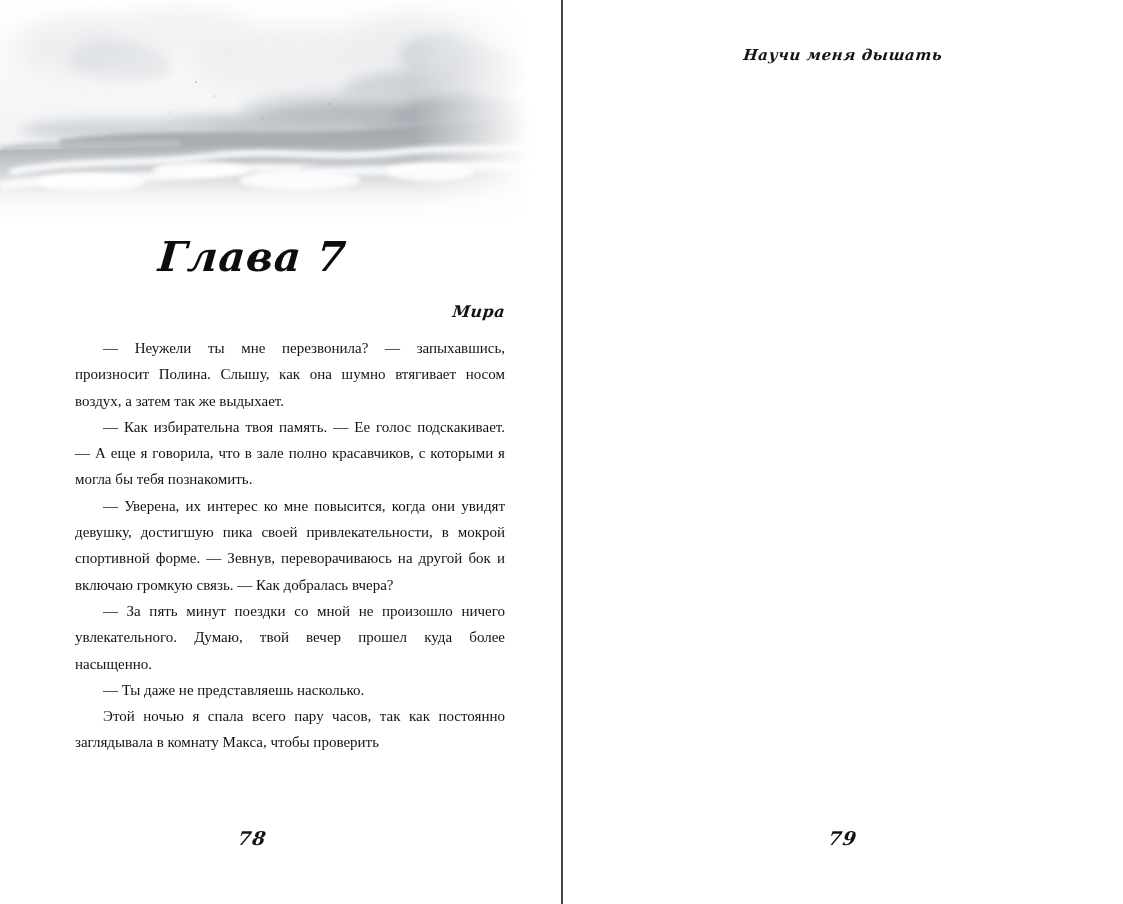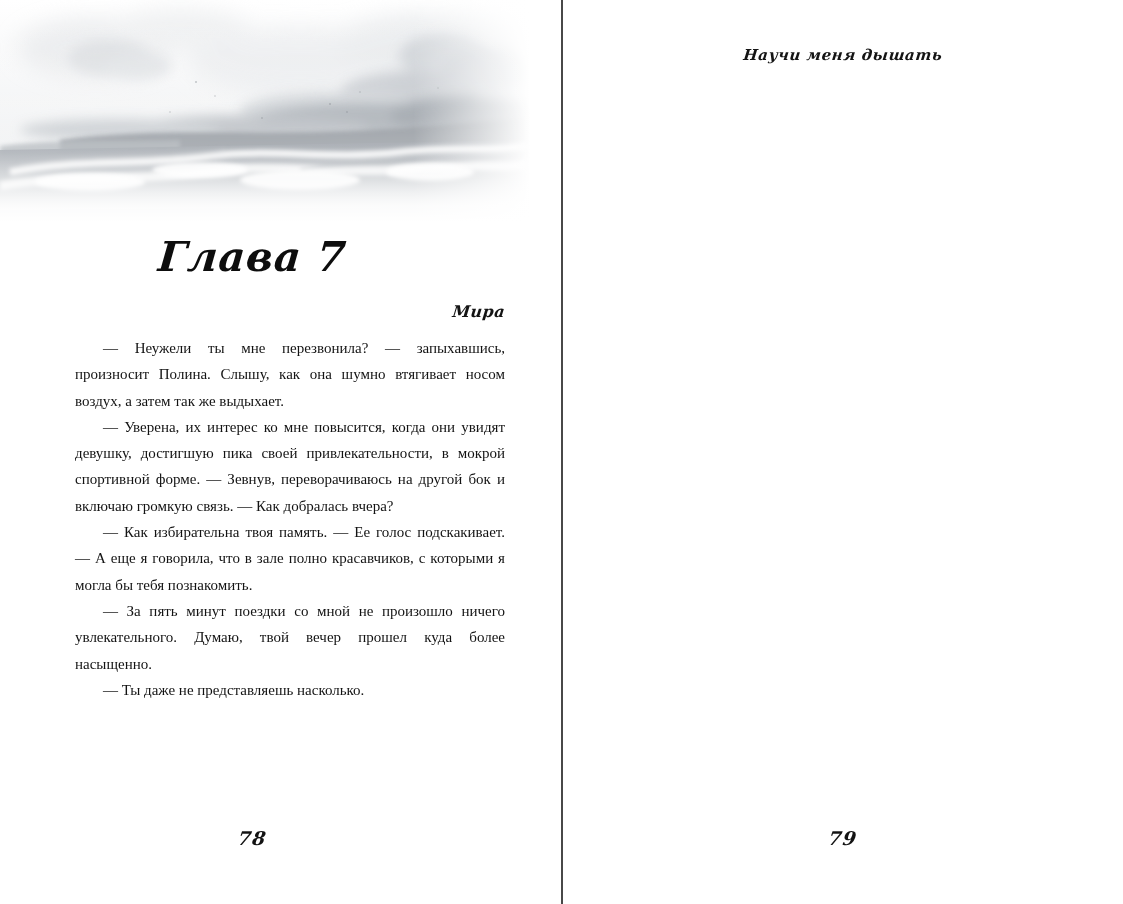--- a/index.html
+++ b/index.html
@@ -238,24 +238,25 @@
         <rect x="0" y="0" width="530" height="222" fill="url(#fadeBottom)"></rect>
       </svg>
     </div>
 
     <div class="chapter-title">Глава 7</div>
 
     <div class="pov-byline">Мира</div>
 
     <div class="text-column col-left">
       <p>— Неужели ты мне перезвонила? — запыхавшись, произносит Полина. Слышу, как она шумно втягивает носом воздух, а затем так же выдыхает.</p>
+      <p>— Как избирательна твоя память. — Ее голос подскакивает. — А еще я говорила, что в зале полно красавчиков, с которыми я могла бы тебя познакомить.</p>
       <p>— Уверена, их интерес ко мне повысится, когда они увидят девушку, достигшую пика своей привлекательности, в мокрой спортивной форме. — Зевнув, переворачиваюсь на другой бок и включаю громкую связь. — Как добралась вчера?</p>
-      <p>— Как избирательна твоя память. — Ее голос подскакивает. — А еще я говорила, что в зале полно красавчиков, с которыми я могла бы тебя познакомить.</p>
       <p>— За пять минут поездки со мной не произошло ничего увлекательного. Думаю, твой вечер прошел куда более насыщенно.</p>
       <p>— Ты даже не представляешь насколько.</p>
+      <p>Этой ночью я спала всего пару часов, так как постоянно заглядывала в комнату Макса, чтобы проверить</p>
     </div>
 
     <div class="folio">78</div>
   </div>
 
   <div class="gutter-line"></div>
 
   <div class="page page-right">
 
     <div class="running-header">Научи меня дышать</div>

